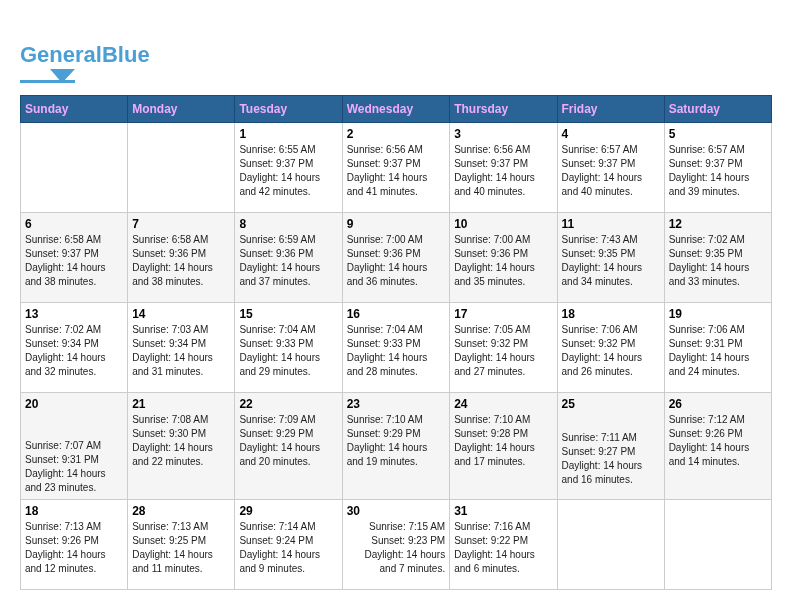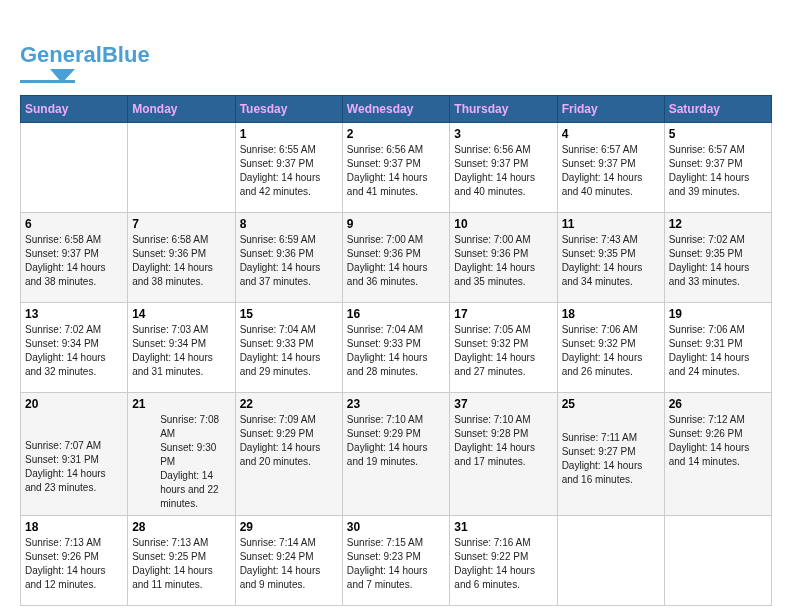--- a/index.html
+++ b/index.html
@@ -240,38 +240,38 @@
       </tr>
       <tr>
         <td>
           <div class="day-num">20</div>
           <div class="day-info" style="white-space: pre-line; margin-top: 28px;">Sunrise: 7:07 AM
 Sunset: 9:31 PM
 Daylight: 14 hours and 23 minutes.</div>
         </td>
         <td>
           <div class="day-num">21</div>
-          <div class="day-info" style="white-space: pre-line; margin-left: 28px;">Sunrise: 7:08 AM
+          <div class="day-info" style="white-space: pre-line;">Sunrise: 7:08 AM
 Sunset: 9:30 PM
 Daylight: 14 hours and 22 minutes.</div>
         </td>
         <td>
           <div class="day-num">22</div>
           <div class="day-info" style="white-space: pre-line;">Sunrise: 7:09 AM
 Sunset: 9:29 PM
 Daylight: 14 hours and 20 minutes.</div>
         </td>
         <td>
           <div class="day-num">23</div>
           <div class="day-info" style="white-space: pre-line;">Sunrise: 7:10 AM
 Sunset: 9:29 PM
 Daylight: 14 hours and 19 minutes.</div>
         </td>
         <td>
-          <div class="day-num">37</div>
+          <div class="day-num">24</div>
           <div class="day-info" style="white-space: pre-line;">Sunrise: 7:10 AM
 Sunset: 9:28 PM
 Daylight: 14 hours and 17 minutes.</div>
         </td>
         <td>
           <div class="day-num">25</div>
           <div class="day-info" style="white-space: pre-line; margin-top: 20px;">Sunrise: 7:11 AM
 Sunset: 9:27 PM
 Daylight: 14 hours and 16 minutes.</div>
         </td>
@@ -296,21 +296,21 @@
 Daylight: 14 hours and 11 minutes.</div>
         </td>
         <td>
           <div class="day-num">29</div>
           <div class="day-info" style="white-space: pre-line;">Sunrise: 7:14 AM
 Sunset: 9:24 PM
 Daylight: 14 hours and 9 minutes.</div>
         </td>
         <td>
           <div class="day-num">30</div>
-          <div class="day-info" style="white-space: pre-line;">Sunrise: 7:15 AM
+          <div class="day-info" style="white-space: pre-line; text-align: right;">Sunrise: 7:15 AM
 Sunset: 9:23 PM
 Daylight: 14 hours and 7 minutes.</div>
         </td>
         <td>
           <div class="day-num">31</div>
           <div class="day-info" style="white-space: pre-line;">Sunrise: 7:16 AM
 Sunset: 9:22 PM
 Daylight: 14 hours and 6 minutes.</div>
         </td>
         <td class="empty-cell"></td>

